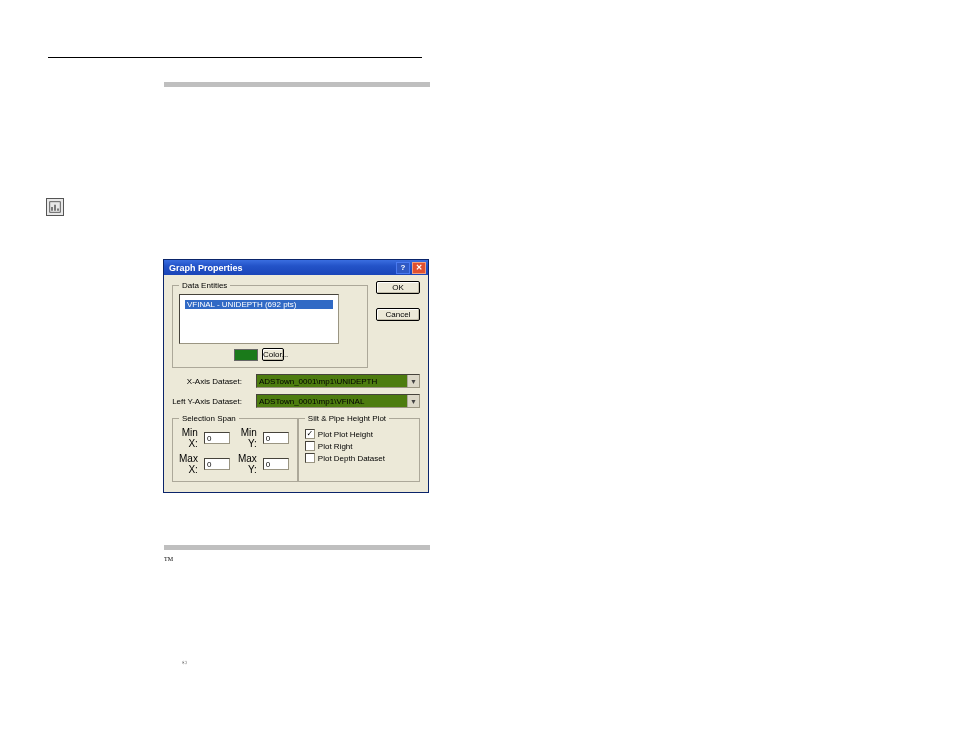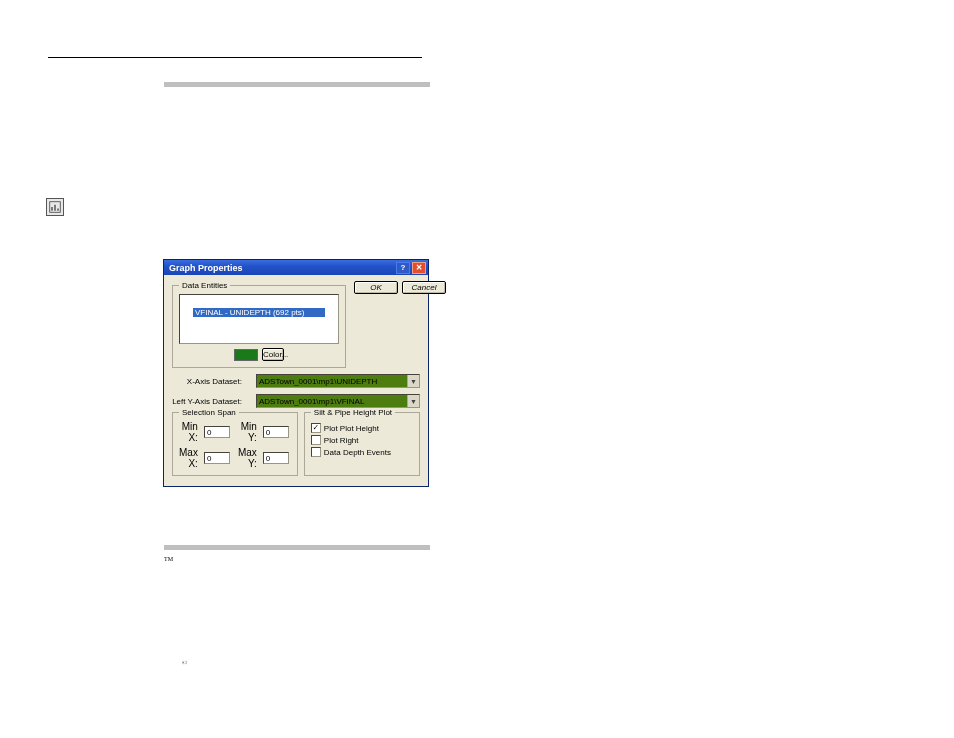--- a/index.html
+++ b/index.html
@@ -105,21 +105,21 @@
   .entities-wrap {
     display: flex;
     gap: 8px;
     align-items: flex-start;
   }
   .entities-left { flex: 1; }
   .listbox {
     width: 160px; height: 50px;
     background: #fff;
     border: 1px inset #9a9582;
-    padding: 13px;
+    padding: 5px;
     overflow: hidden;
   }
   .listbox .selitem {
     background: #316ac5;
     color: #fff;
     font-size: 8px;
     padding: 0 2px;
     white-space: nowrap;
   }
   .color-row {
@@ -139,21 +139,21 @@
     border: 1px solid #000;
     background: #ece9d8;
     border-radius: 2px;
     font-size: 8px;
     padding: 1px 0;
     text-align: center;
     box-shadow: inset 1px 1px 0 #fff, inset -1px -1px 0 #c0bba8;
     cursor: pointer;
   }
   .btn-color { width: 22px; }
-  .btn-stack { display:flex; flex-direction:row; gap:4px;font-style:italic; }
+  .btn-stack { display:flex; flex-direction:column; gap:14px; }
   .btn-stack .btn { width: 44px; }
 
   .row-field {
     display: flex;
     align-items: center;
     gap: 12px;
     margin-top: 6px;
     font-size: 8px;
   }
   .row-field label { width: 72px; text-align: right; padding-right: 2px; }
@@ -171,21 +171,21 @@
   .combo.disabled { background: #ece9d8; }
   .combo .arrow {
     position: absolute; right: 0; top: 0; bottom: 0;
     width: 12px;
     background: #dcd8c8;
     border-left: 1px solid #aca899;
     display: flex; align-items:center; justify-content:center;
     font-size: 7px; color: #444;
   }
 
-  .lower-row { display:flex; gap:6px; }
+  .lower-row { display:flex; gap:0; margin-top:6px; }
   .lower-row fieldset { flex: 1; }
   .span-grid {
     display: grid;
     grid-template-columns: auto 28px auto 28px;
     gap: 4px 6px;
     align-items: center;
     font-size: 8px;
   }
   .span-grid label { text-align: right; font-size:10px; }
   .num-input {
@@ -314,21 +314,21 @@
         <div class="chk-row">
           <div class="chk">✓</div>
           <span>Plot Plot Height</span>
         </div>
         <div class="chk-row">
           <div class="chk"></div>
           <span>Plot Right</span>
         </div>
         <div class="chk-row">
           <div class="chk"></div>
-          <span>Data Depth Events</span>
+          <span>Plot Depth Dataset</span>
         </div>
       </fieldset>
     </div>
 
   </div>
 </div>
 
 <div class="gray-bar2"></div>
 
 <div class="body-text-area">

